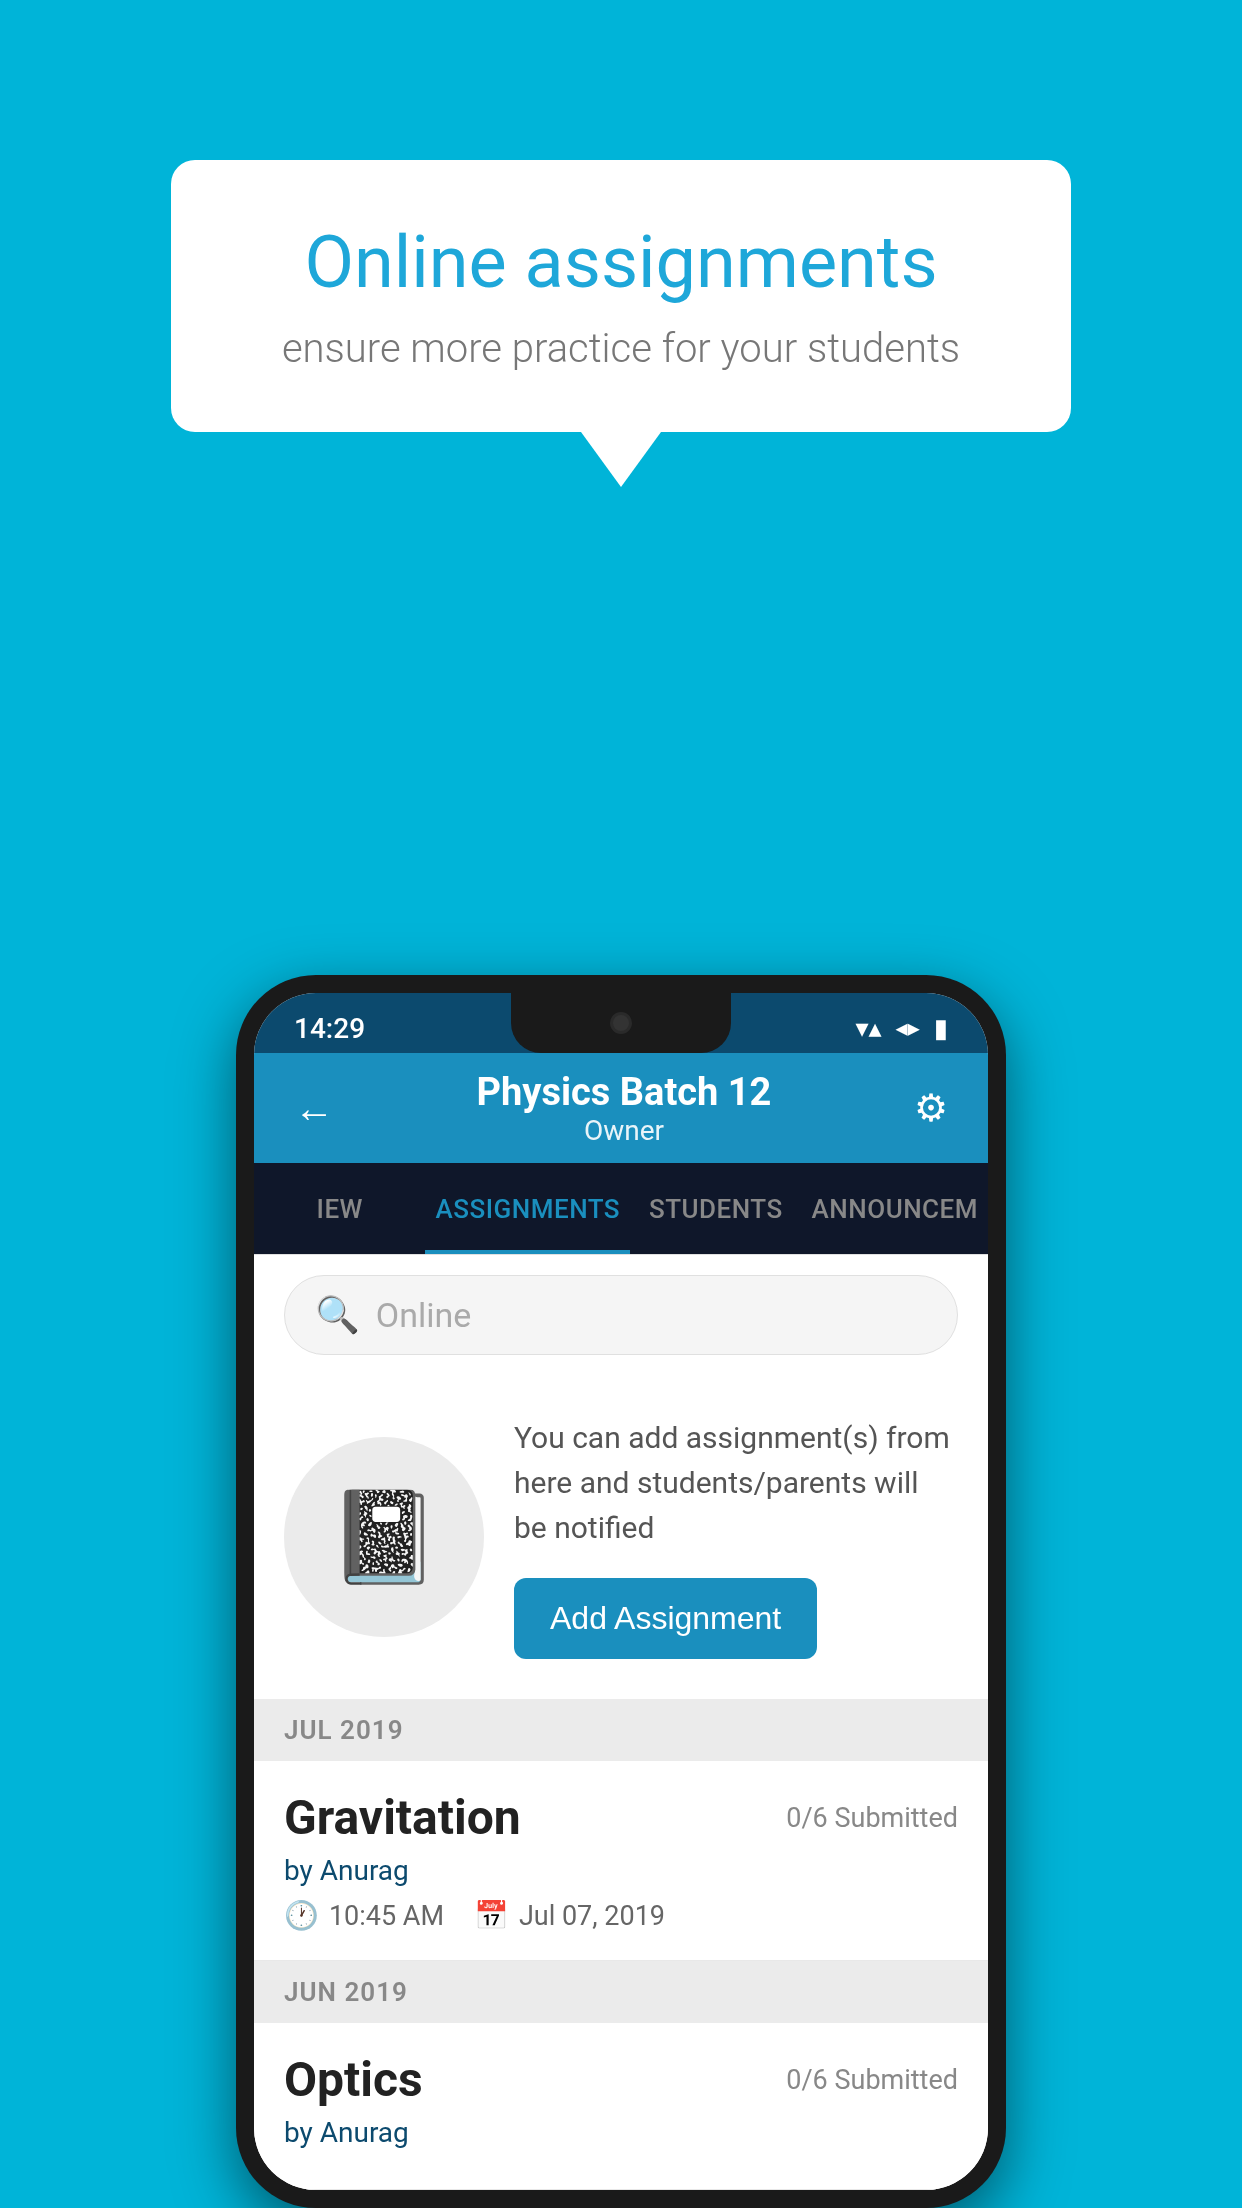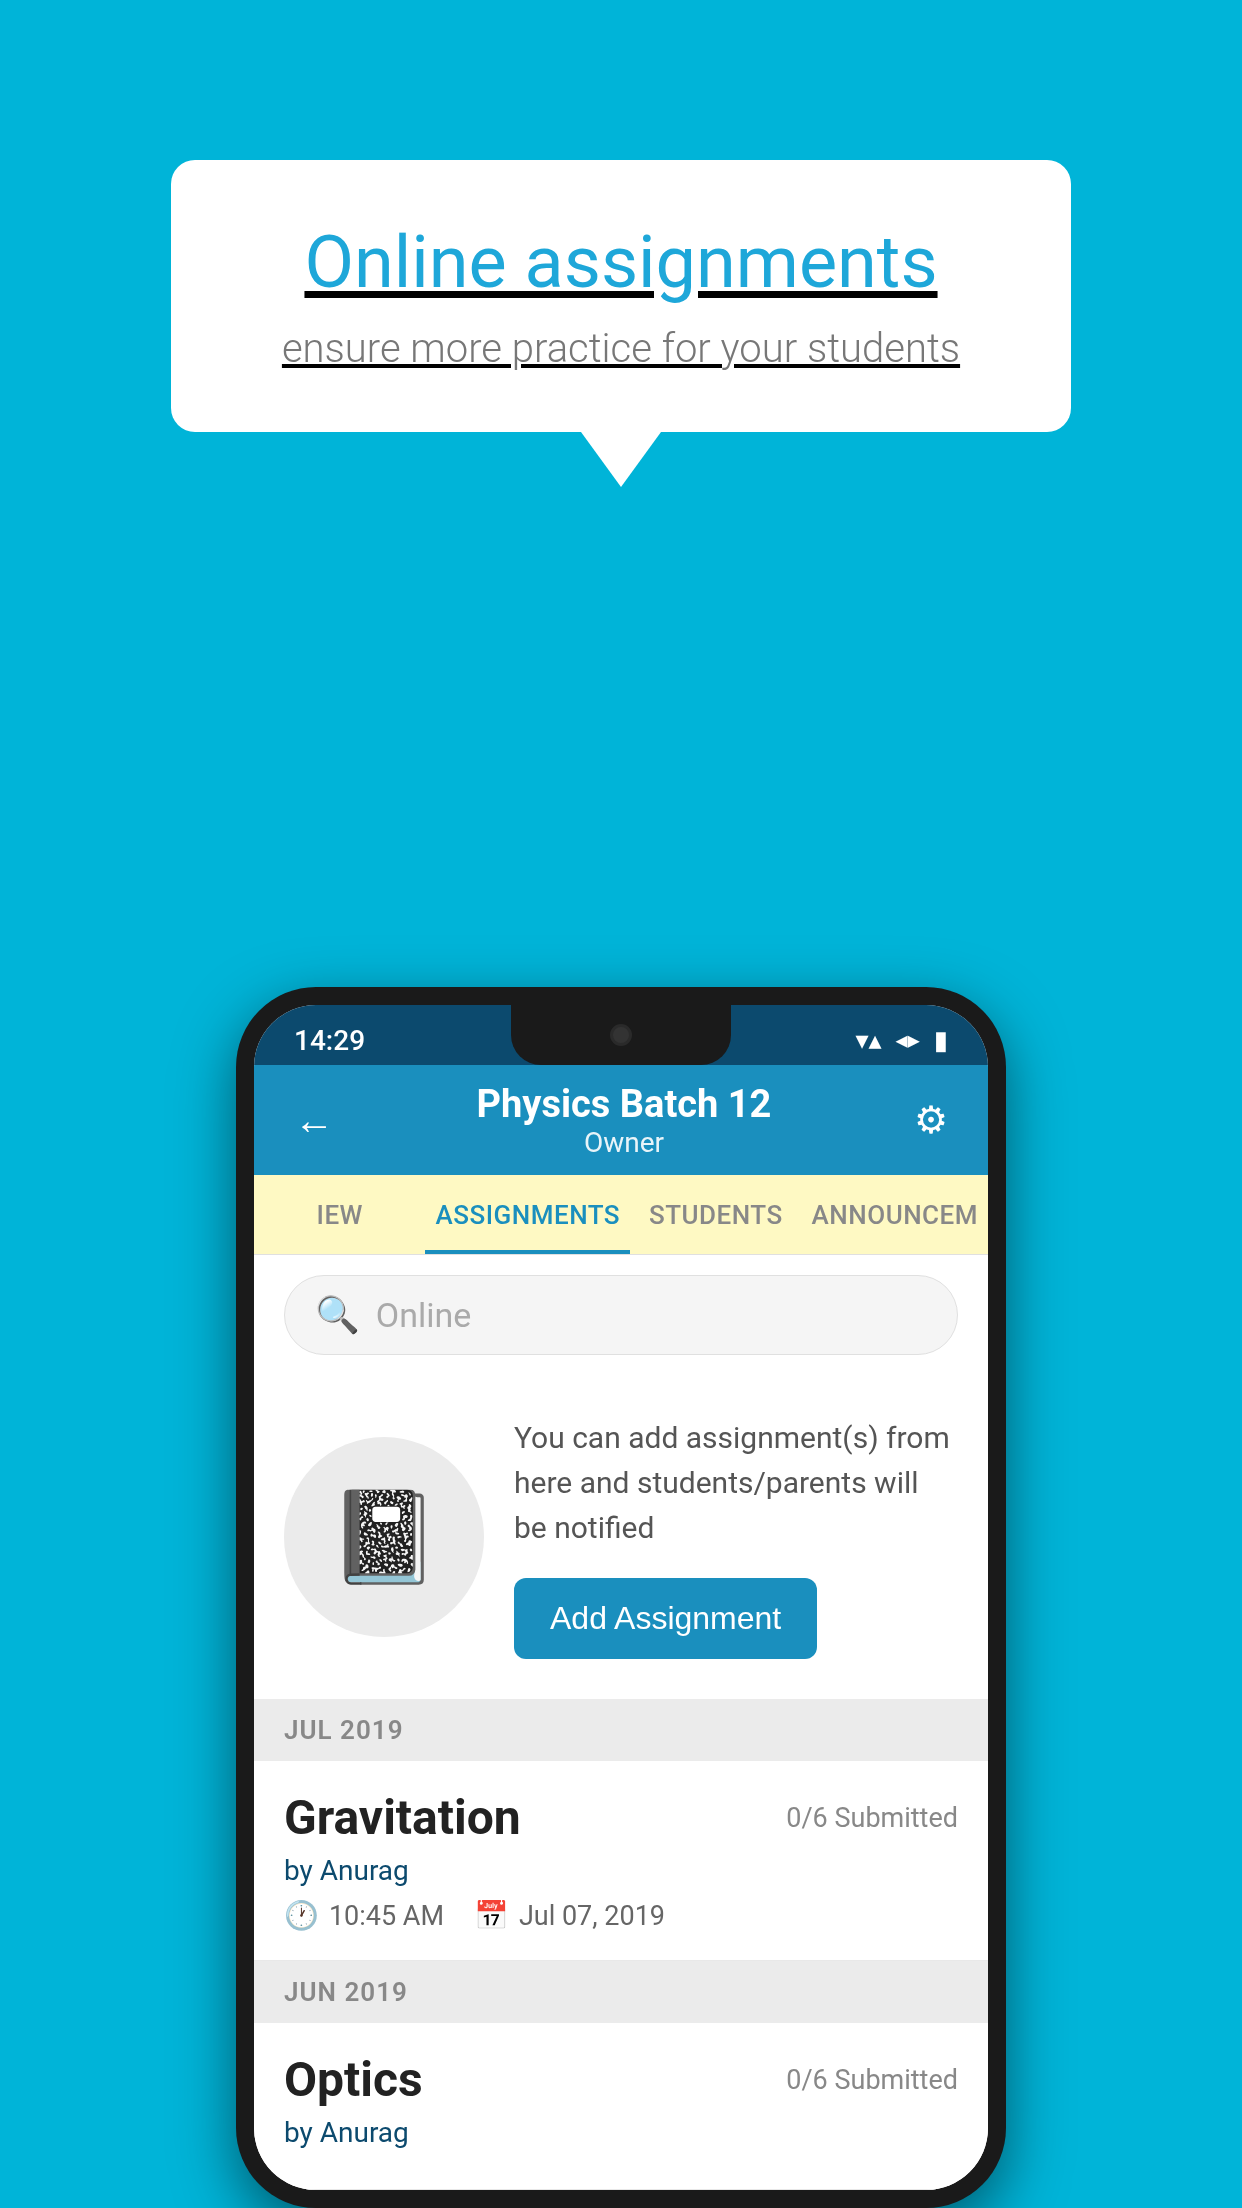--- a/index.html
+++ b/index.html
@@ -21,21 +21,20 @@
       margin-top: 160px;
       width: 900px;
       position: relative;
     }
 
     .speech-bubble {
       background: white;
       border-radius: 24px;
       padding: 60px 80px;
       text-align: center;
-      text-decoration: underline;
     }
 
     .speech-bubble-title {
       font-size: 72px;
       color: #1EA7D9;
       font-weight: 400;
       margin-bottom: 20px;
     }
 
     .speech-bubble-subtitle {
@@ -171,24 +170,24 @@
     }
 
     .settings-icon {
       color: white;
       font-size: 38px;
       cursor: pointer;
     }
 
     
     .tab-bar {
-      background: #fef9c3;
+      background: #0f172a;
       display: flex;
       border-bottom: 1px solid #e0e0e0;
-      height: 80px;
+      height: 92px;
     }
 
     .tab-item {
       flex: 1;
       display: flex;
       align-items: center;
       justify-content: center;
       font-size: 26px;
       color: #888;
       font-weight: 500;

